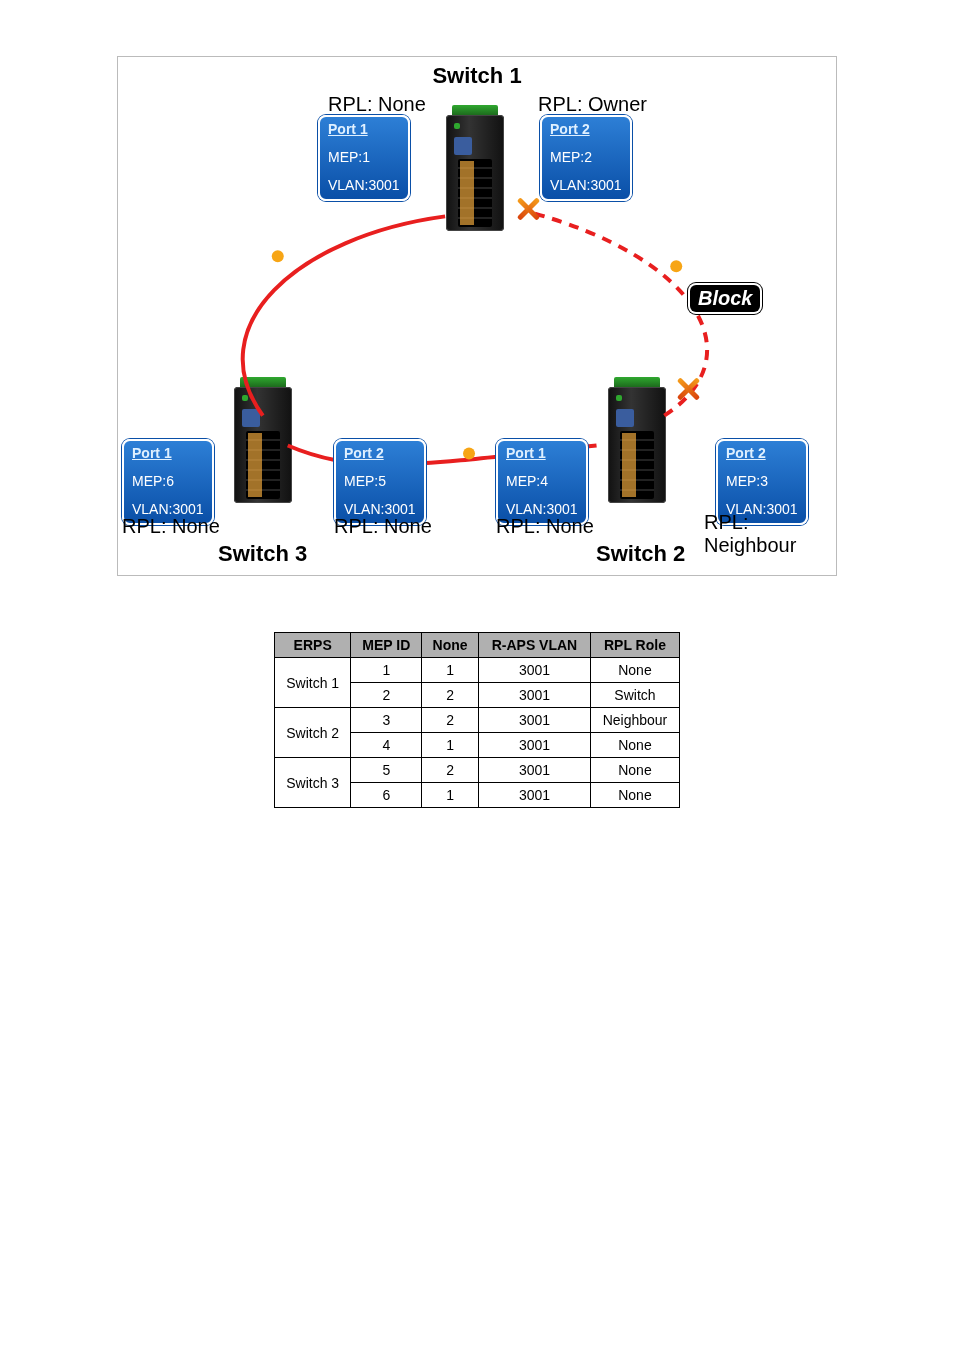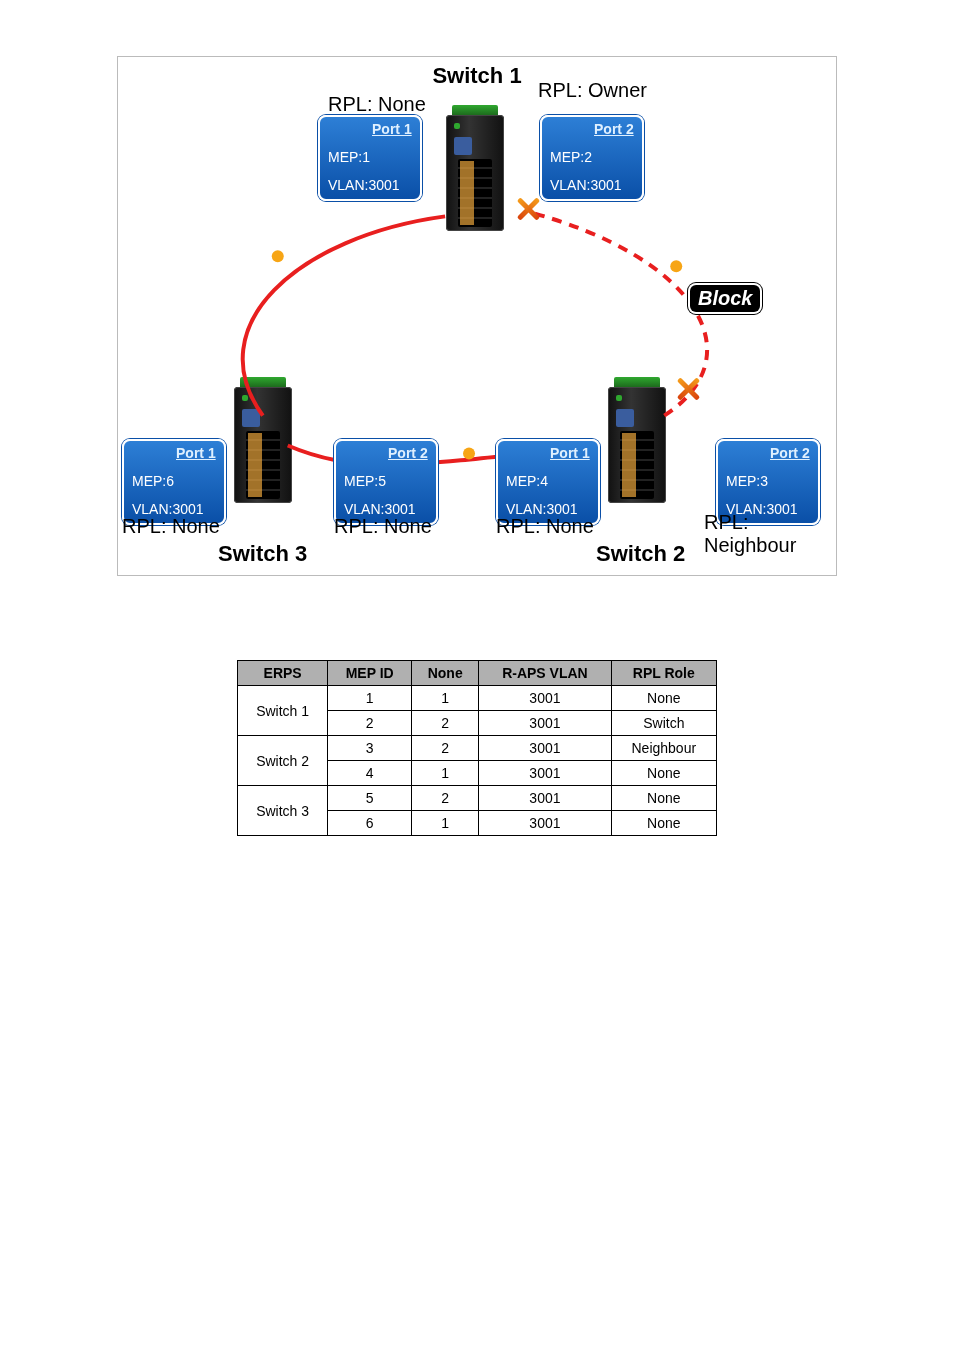--- a/index.html
+++ b/index.html
@@ -44,21 +44,20 @@
     font-size: 14px;
     padding: 4px 8px 6px 8px;
     min-width: 88px;
     box-shadow: 0 0 0 1px #0a4fa7;
   }
   .blue-box .port {
     text-decoration: underline;
     color: #dff0ff;
     font-weight: bold;
     display: block;
-    margin-left: 44px;
   }
   .blue-box .mep, .blue-box .vlan {
     display: block;
     color: #fff;
     margin-top: 12px;
   }
   .switch-dev {
     position: absolute;
     width: 58px;
     height: 116px;
@@ -136,21 +135,21 @@
     width:24px;height:24px;
   }
   .x-mark::before,.x-mark::after{
     content:"";position:absolute;left:10px;top:-2px;width:5px;height:28px;
     background:linear-gradient(#f59d1a,#d9420c);
     border-radius:2px;
   }
   .x-mark::before{transform:rotate(45deg);}
   .x-mark::after{transform:rotate(-45deg);}
 
-  .tbl-wrap { width: 480px; margin: 84px auto 0 auto; }
+  .tbl-wrap { width: 406px; margin: 56px auto 0 auto; }
   table.cfg {
     border-collapse: collapse;
     width: 100%;
     font-size: 14px;
   }
   table.cfg th, table.cfg td {
     border: 1px solid #000;
     padding: 4px 8px;
     text-align: center;
   }
@@ -164,21 +163,21 @@
 </style>
 </head>
 <body>
 
 <div class="page">
 
   <div class="diagram-box">
     <div class="title-top">Switch 1</div>
 
     <div class="rpl-label" style="top:36px;left:210px">RPL: None</div>
-    <div class="rpl-label" style="top:22px;left:420px">RPL: Owner</div>
+    <div class="rpl-label" style="top:36px;left:420px">RPL: Owner</div>
 
     <div class="blue-box" style="top:58px;left:200px">
       <span class="port">Port 1</span>
       <span class="mep">MEP:1</span>
       <span class="vlan">VLAN:3001</span>
     </div>
     <div class="blue-box" style="top:58px;left:422px">
       <span class="port">Port 2</span>
       <span class="mep">MEP:2</span>
       <span class="vlan">VLAN:3001</span>

